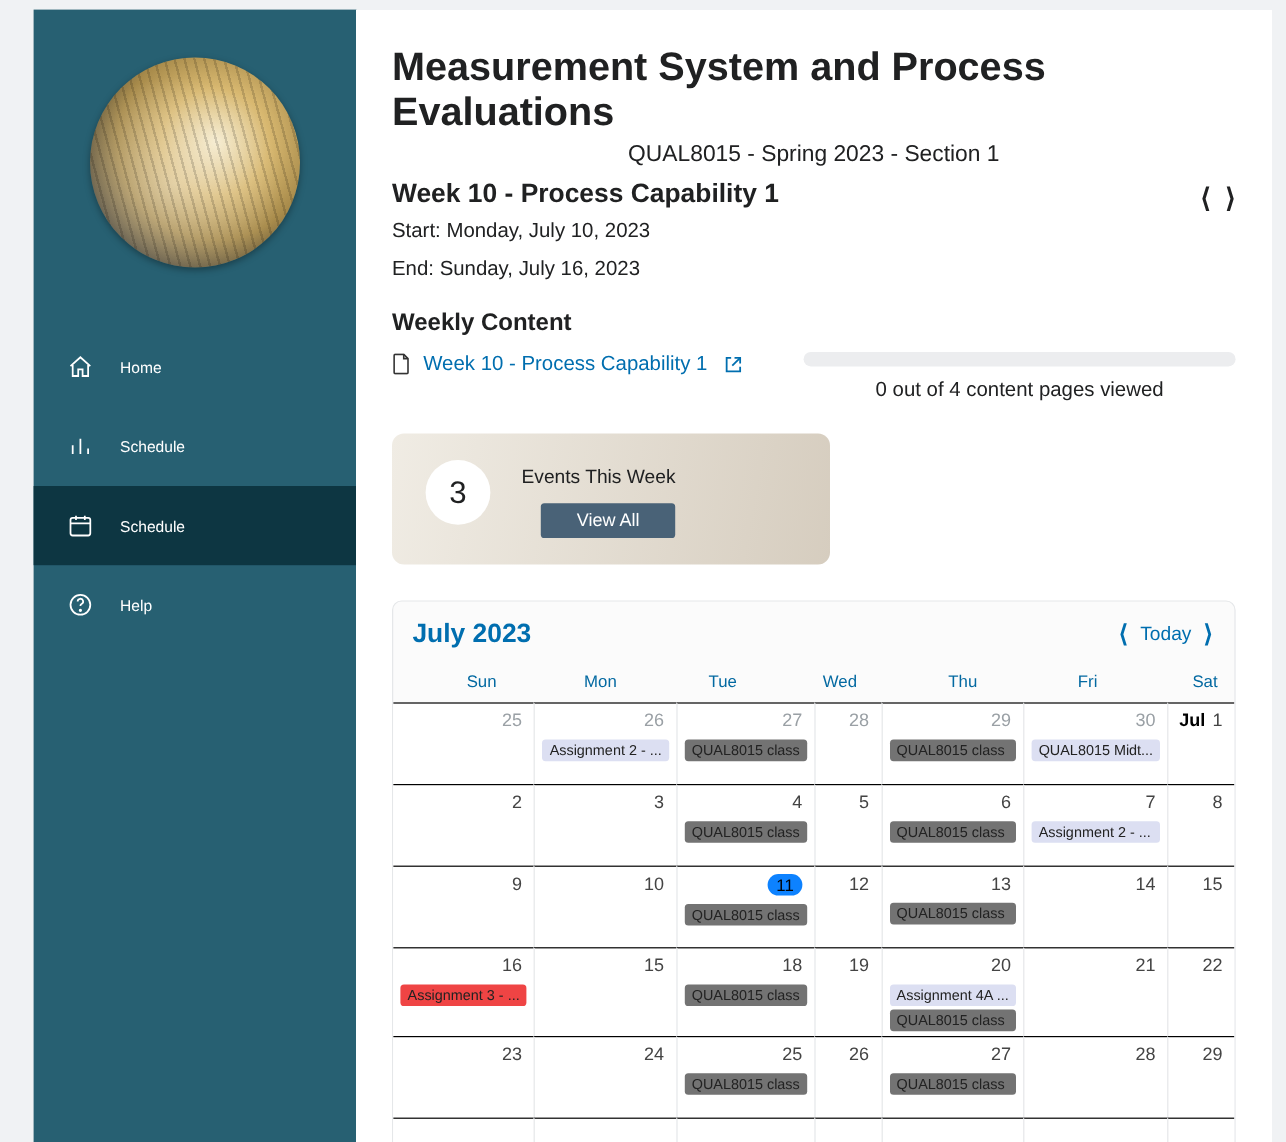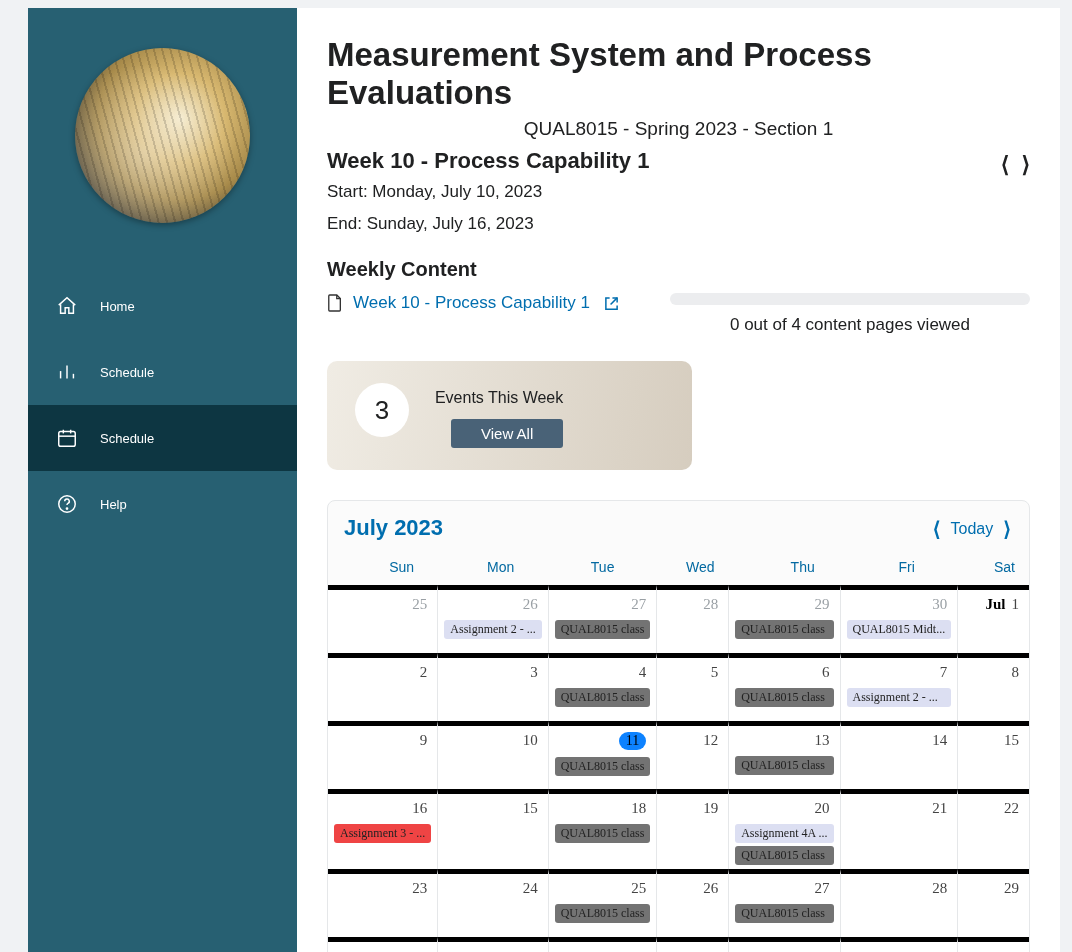--- a/index.html
+++ b/index.html
@@ -182,27 +182,26 @@
     text-align: right;
     padding: 0 14px;
     color: #0369a1;
   }
   .cal-grid {
     display:grid;
     grid-template-columns: repeat(7, 1fr);
     background: #fff;
   }
   .cal-cell {
-    border-top: 5px solid #000000;
+    border-top: 1px solid #000000;
     border-left: 1px solid #e5e7e9;
     min-height: 68px;
     padding: 6px 6px 4px 6px;
     position: relative;
     background: #fff;
-    font-family: Liberation Serif, serif;
   }
   .cal-cell:nth-child(7n+1) { border-left: none; }
   .daynum {
     text-align: right;
     font-size: 15px;
     color: #444;
     padding: 0 4px 4px 0;
   }
   .daynum.faded { color: #9aa0a5; }
   .daynum .mon-label { font-weight:700; color:#000; margin-right:6px; }

